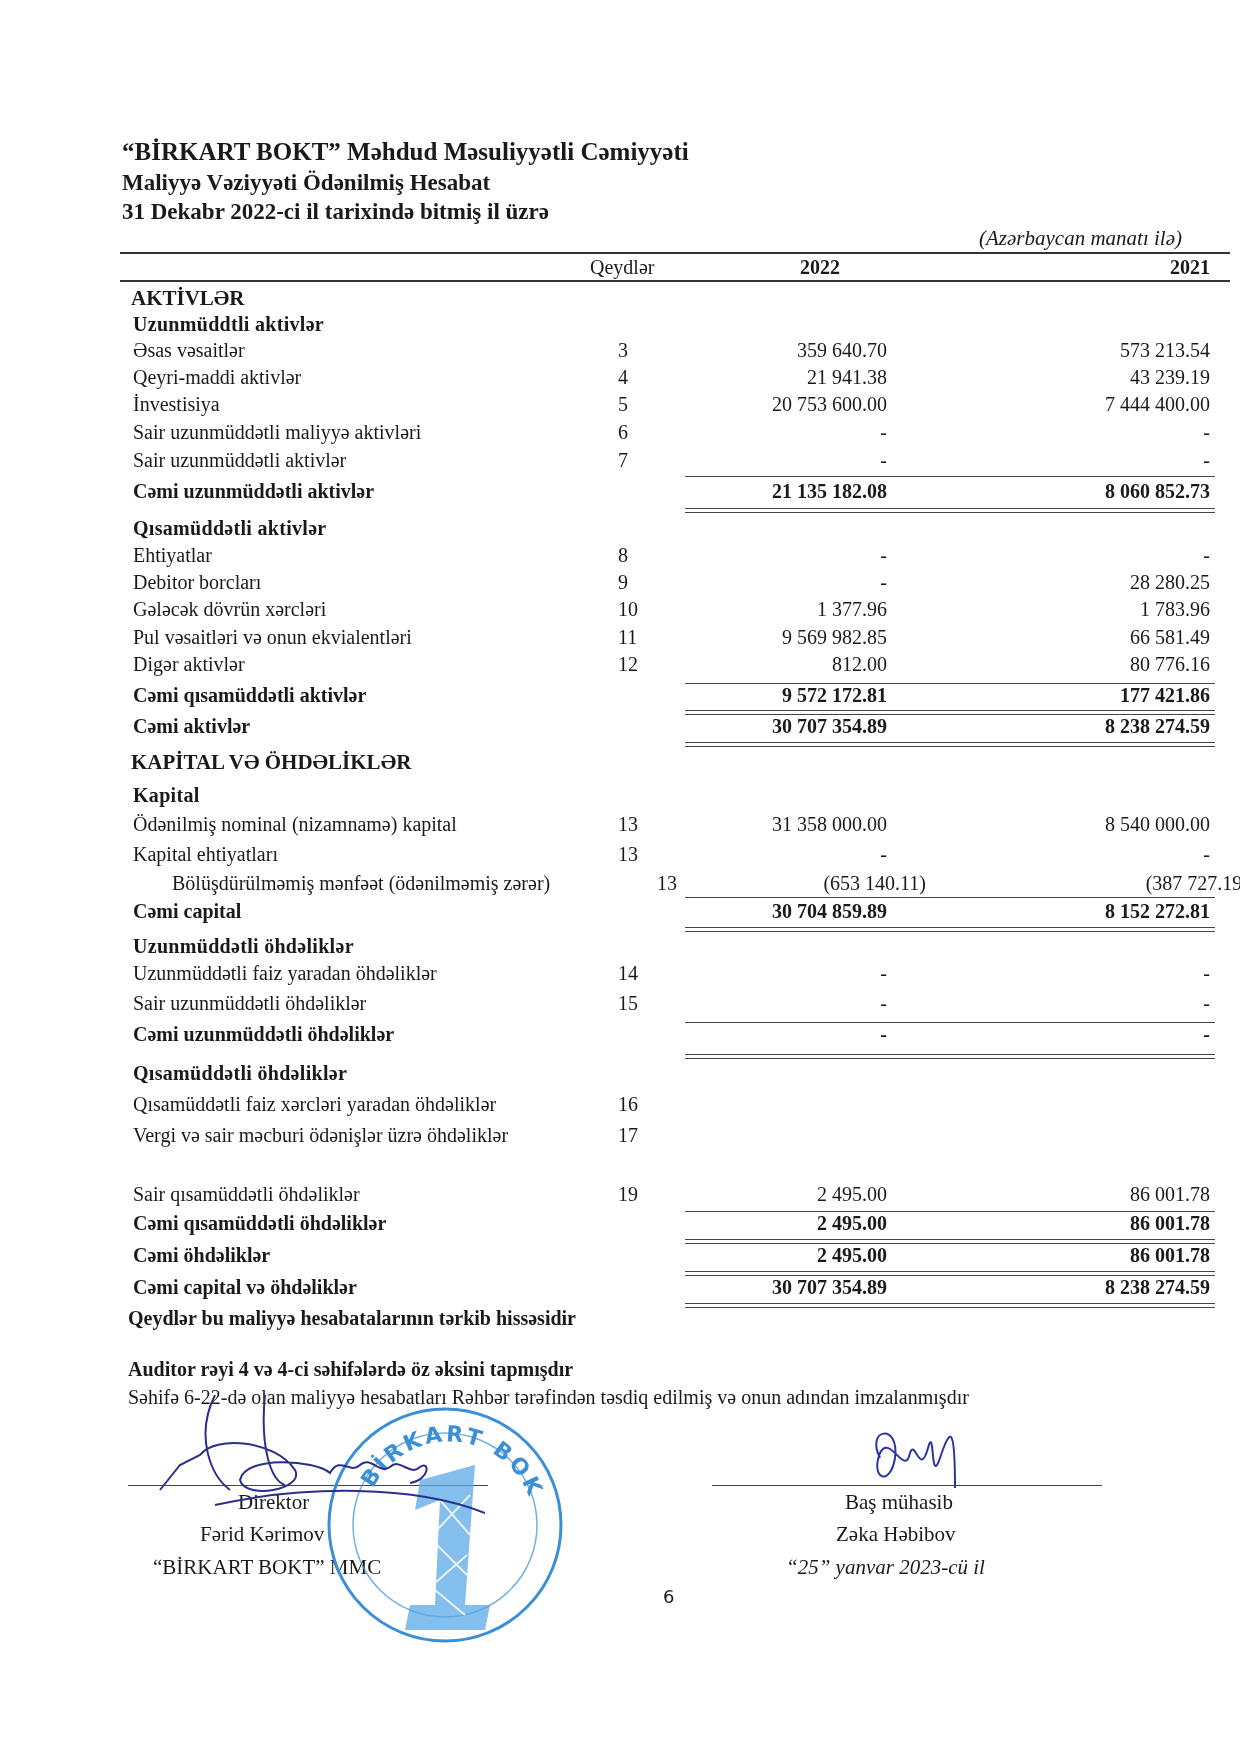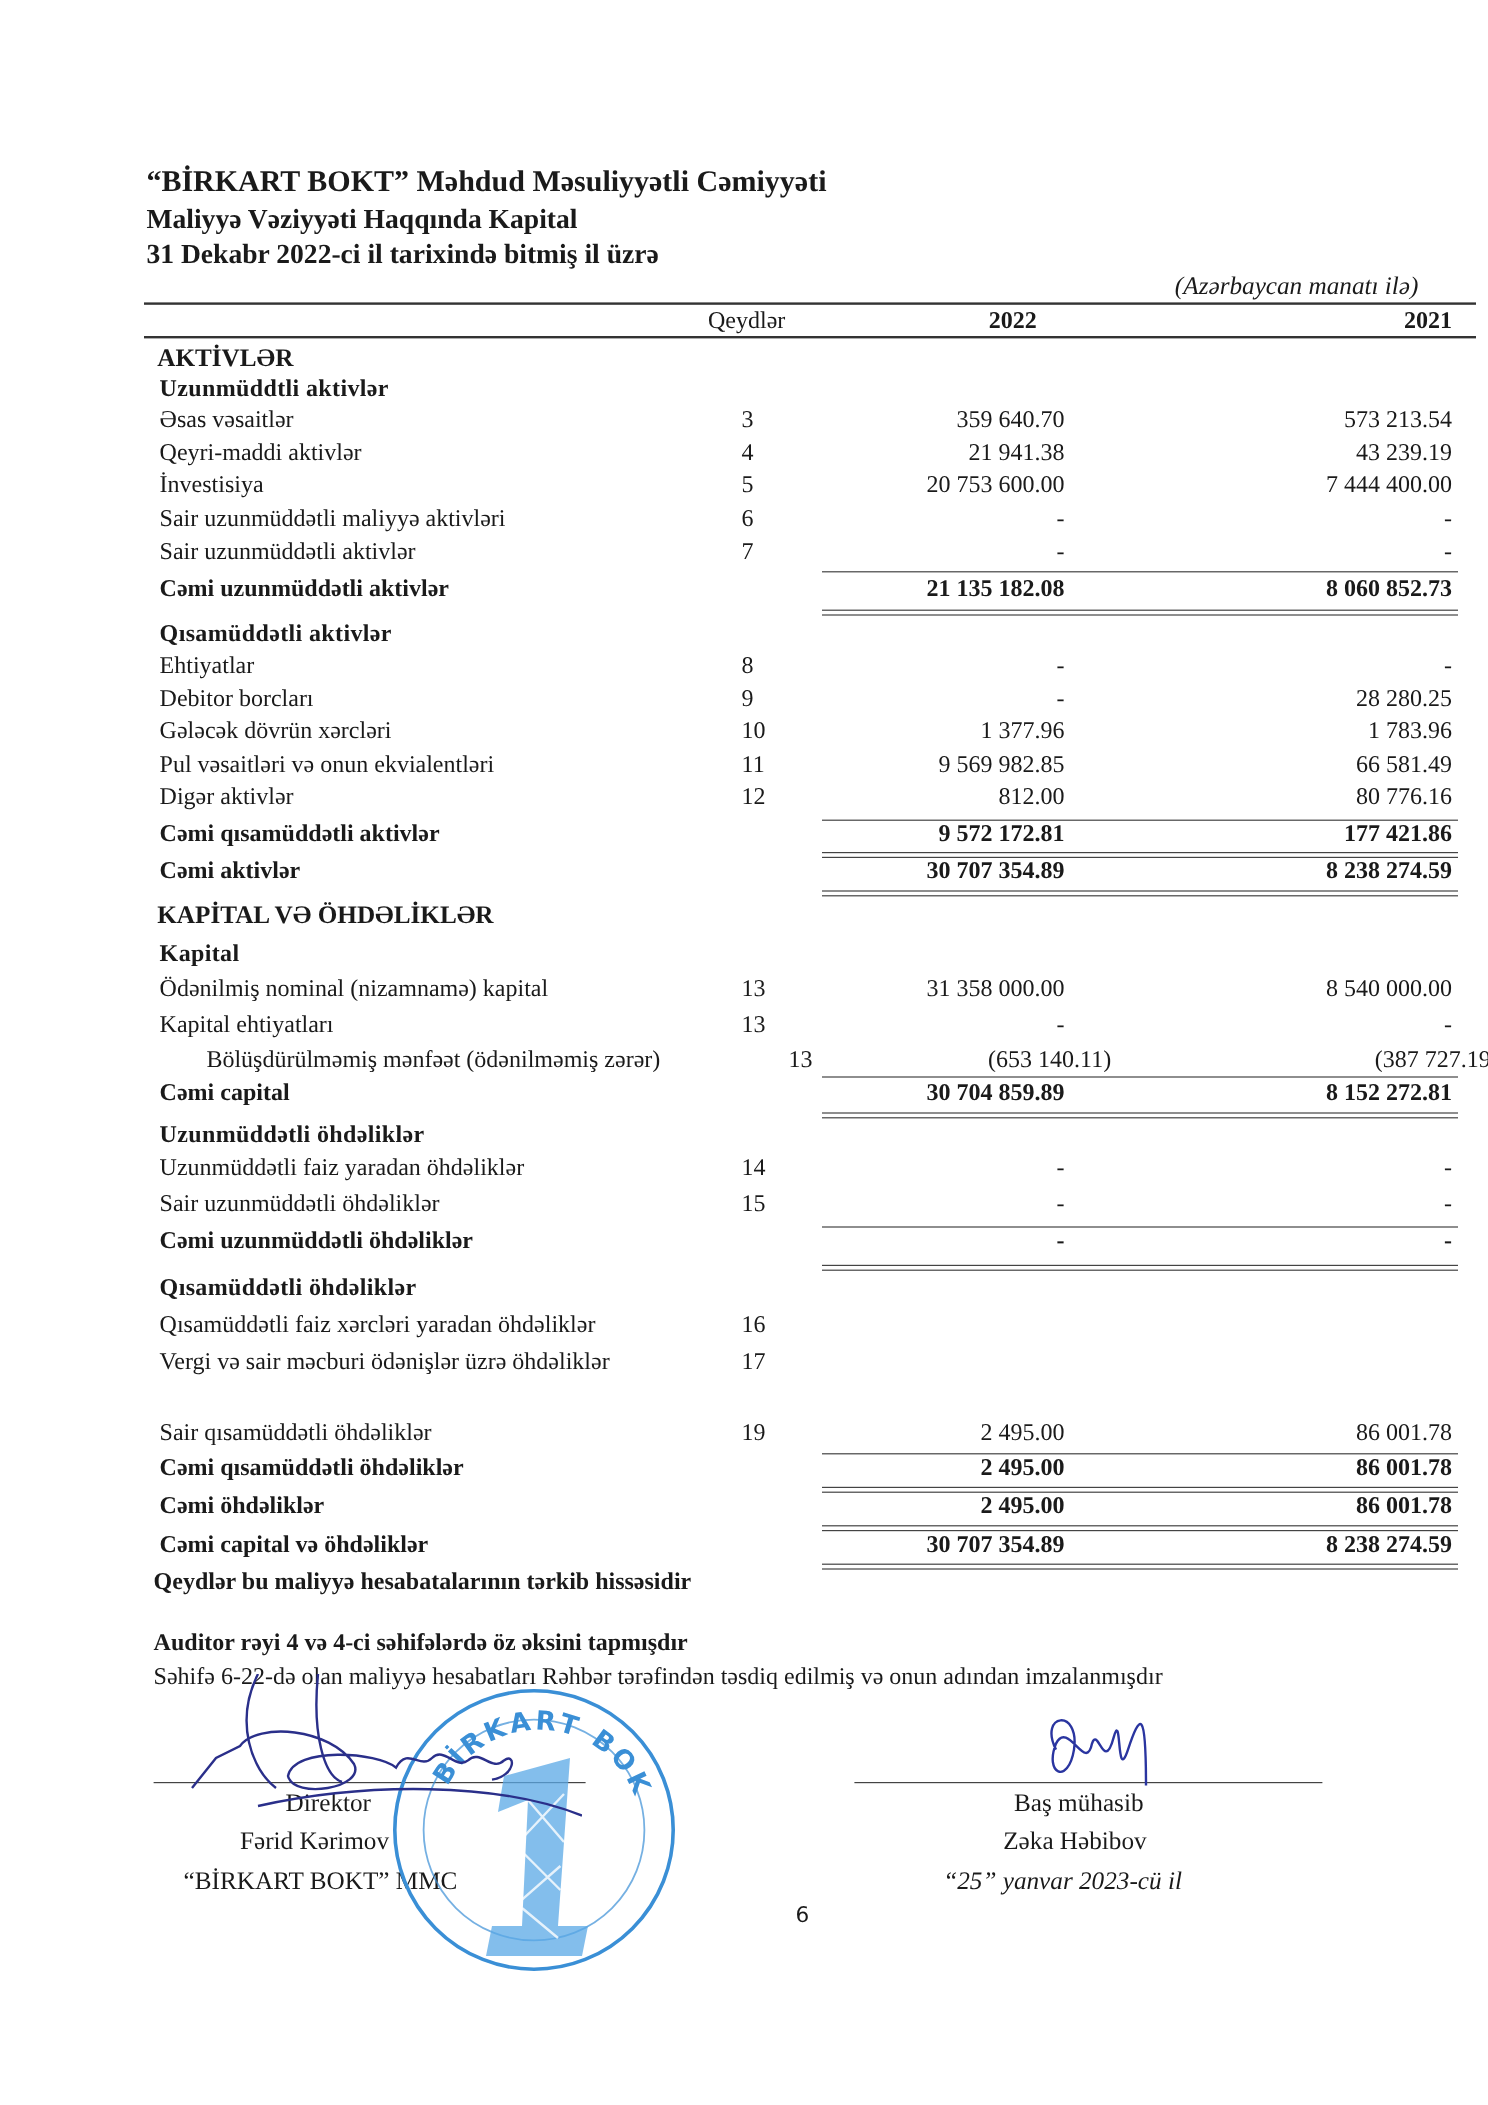--- a/index.html
+++ b/index.html
@@ -9,21 +9,21 @@
 
   .hdr { position: absolute; left: 122px; font-weight: bold; white-space: nowrap; }
   .hdr1 { top: 138px; font-size: 25px; }
   .hdr2 { top: 170px; font-size: 23px; }
   .hdr3 { top: 199px; font-size: 23px; }
   .currency { position: absolute; top: 226px; right: 58px; font-style: italic; font-size: 21px; }
 
   .rule { position: absolute; left: 120px; width: 1110px; border-top: 2px solid #333; }
   .colhdr { position: absolute; top: 256px; font-size: 20px; }
   .colhdr.notes { left: 590px; }
-  .colhdr.y22 { left: 800px; width: 88px; text-align: center; font-weight: bold; }
+  .colhdr.y22 { left: 800px; width: 88px; text-align: left; font-weight: bold; }
   .colhdr.y21 { right: 30px; font-weight: bold; }
 
   .row { position: absolute; left: 0; width: 1240px; height: 26px; font-size: 20px; }
   .row .lbl { position: absolute; left: 133px; white-space: nowrap; }
   .row .note { position: absolute; left: 618px; }
   .row .v22 { position: absolute; right: 353px; white-space: nowrap; }
   .row .v21 { position: absolute; right: 30px; white-space: nowrap; }
   .row.bold .lbl, .row.bold .v22, .row.bold .v21 { font-weight: bold; }
   .row.section .lbl { font-size: 21px; font-weight: bold; left: 131px; }
   .row.sub .lbl { font-weight: bold; letter-spacing: 0.3px; }
@@ -42,21 +42,21 @@
 
   .stamp { position: absolute; left: 325px; top: 1405px; width: 240px; height: 240px; }
   .sig { position: absolute; }
 </style>
 </head>
 <body>
 
 <div class="page">
 
   <div class="hdr hdr1">“BİRKART BOKT” Məhdud Məsuliyyətli Cəmiyyəti</div>
-  <div class="hdr hdr2">Maliyyə Vəziyyəti Haqqında Kapital</div>
+  <div class="hdr hdr2">Maliyyə Vəziyyəti Ödənilmiş Hesabat</div>
   <div class="hdr hdr3">31 Dekabr 2022-ci il tarixində bitmiş il üzrə</div>
   <div class="currency">(Azərbaycan manatı ilə)</div>
 
   <div class="rule" style="top:252px;"></div>
   <div class="colhdr notes">Qeydlər</div>
   <div class="colhdr y22">2022</div>
   <div class="colhdr y21">2021</div>
   <div class="rule" style="top:280px;"></div>
 
   <div class="row sub" style="top:313px;">

